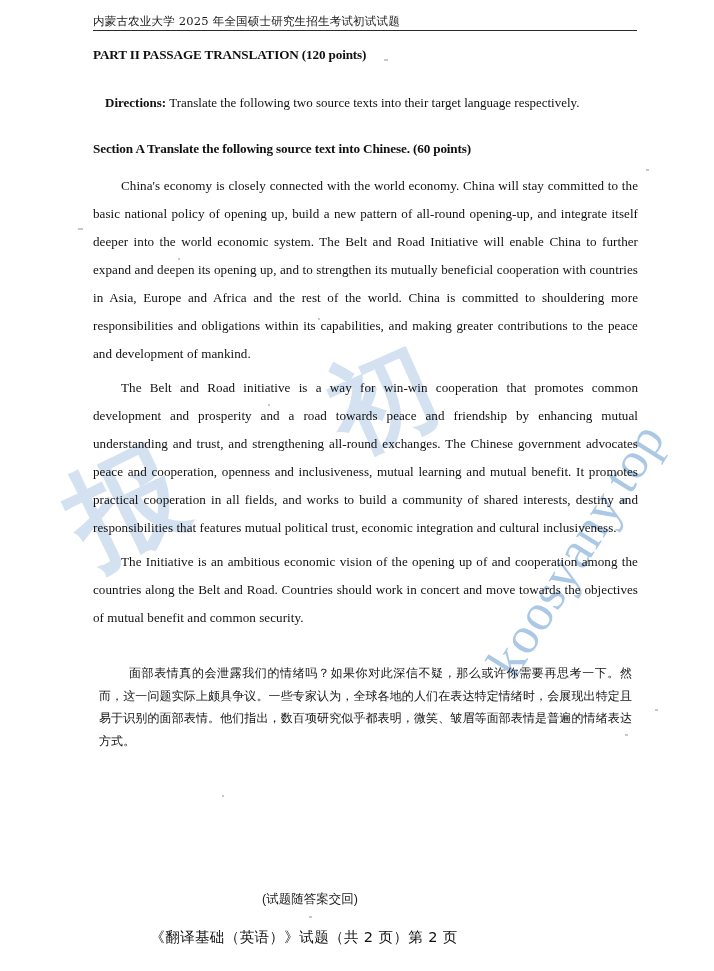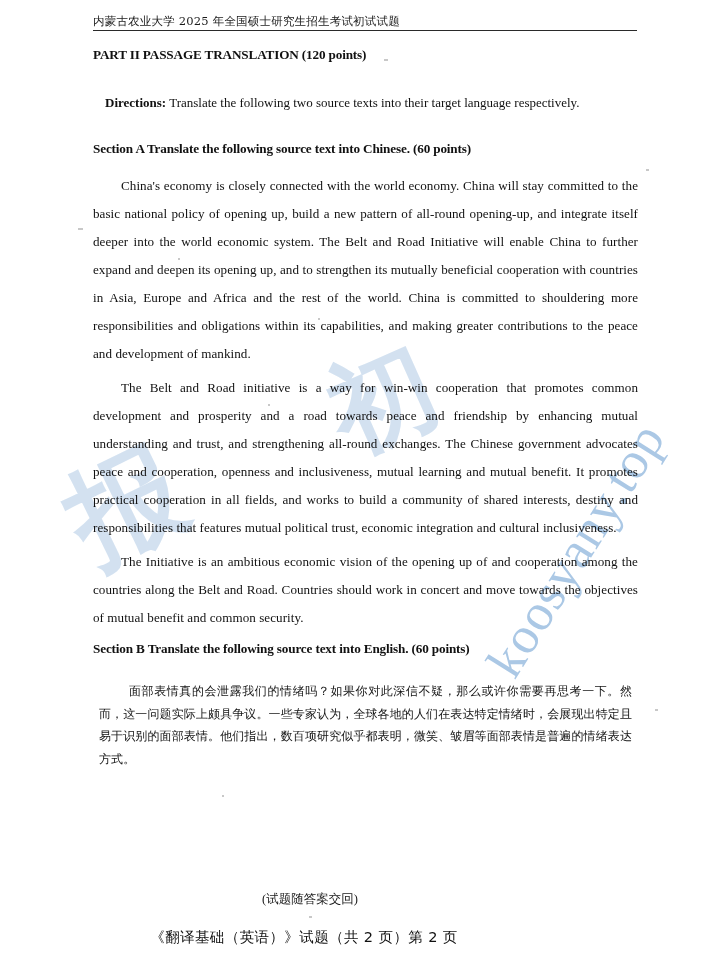--- a/index.html
+++ b/index.html
@@ -140,21 +140,21 @@
     color: #141414;
     letter-spacing: 0.1px;
   }
 
   .footer-note {
     position: absolute;
     left: 0;
     top: 891px;
     width: 620px;
     text-align: center;
-    font-family: Liberation Serif, serif;
+    font-family: Liberation Sans, sans-serif;
     font-size: 12.5px;
     color: #1a1a1a;
   }
   .footer-main {
     position: absolute;
     left: 0;
     top: 928px;
     width: 608px;
     text-align: center;
     font-family: "DejaVu Sans", "Liberation Sans", sans-serif;
@@ -222,21 +222,20 @@
       <div class="gap-6"></div>
 
       <p class="en">The Belt and Road initiative is a way for win-win cooperation that promotes common development and prosperity and a road towards peace and friendship by enhancing mutual understanding and trust, and strengthening all-round exchanges. The Chinese government advocates peace and cooperation, openness and inclusiveness, mutual learning and mutual benefit. It promotes practical cooperation in all fields, and works to build a community of shared interests, destiny and responsibilities that features mutual political trust, economic integration and cultural inclusiveness.</p>
 
       <div class="gap-6"></div>
 
       <p class="en last-loose">The Initiative is an ambitious economic vision of the opening up of and cooperation among the countries along the Belt and Road. Countries should work in concert and move towards the objectives of mutual benefit and common security.</p>
 
       <div class="gap-8"></div>
 
-      <div class="subhead">Section B Translate the following source text into English. (60 points)</div>
 
       <div class="gap-16"></div>
 
       <p class="zh">面部表情真的会泄露我们的情绪吗？如果你对此深信不疑，那么或许你需要再思考一下。然而，这一问题实际上颇具争议。一些专家认为，全球各地的人们在表达特定情绪时，会展现出特定且易于识别的面部表情。他们指出，数百项研究似乎都表明，微笑、皱眉等面部表情是普遍的情绪表达方式。</p>
 
       <div class="gap-18"></div>
 
 
     </div>
 

